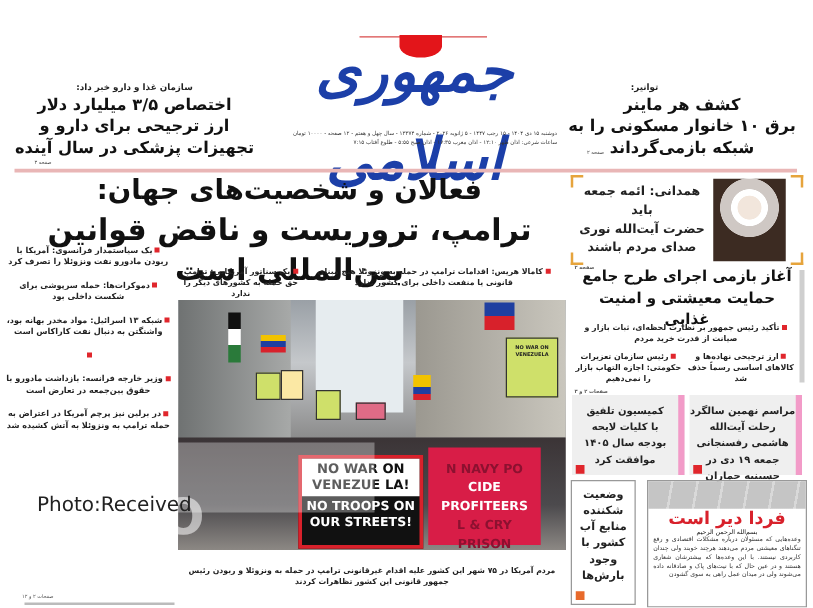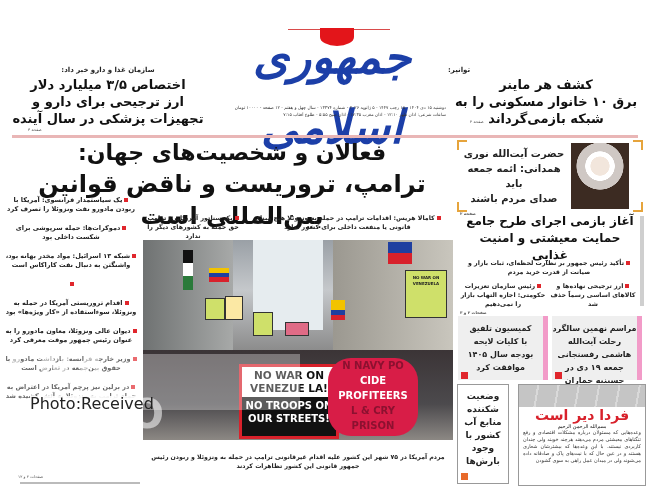--- a/index.html
+++ b/index.html
@@ -36,21 +36,21 @@
   
   .photo { position: absolute; left: 143px; top: 240px; width: 310px; height: 200px; background: linear-gradient(180deg,#9aa0a6 0%,#c5c8cb 25%,#8c8c8c 55%,#5a5557 100%); overflow: hidden; }
   .bldg-l { position: absolute; left: 0; top: 0; width: 90px; height: 120px; background: linear-gradient(90deg,#6f7272,#a7a9a8); }
   .bldg-r { position: absolute; right: 0; top: 0; width: 120px; height: 110px; background: linear-gradient(270deg,#c9c6bd,#9b9890); }
   .sky { position: absolute; left: 110px; top: 0; width: 70px; height: 90px; background: #e6ecef; }
   .crowd { position: absolute; left: 0; top: 110px; width: 310px; height: 90px; background: linear-gradient(180deg,#3b3436,#4c4a4d 60%,#8c8884); }
   .sign-y { position: absolute; background: #cfe06a; border: 1px solid #333; font-size: 4px; font-weight: bold; color: #222; text-align: center; direction: ltr; }
   .sign-main { position: absolute; left: 85px; top: 124px; width: 100px; height: 75px; background: #111; border: 3px solid #d8212b; direction: ltr; text-align: center; margin-left: 11px; }
   .sign-main .top { background: #fff; color: #111; font-size: 10.5px; font-weight: bold; line-height: 13px; padding: 2px 0; }
   .sign-main .bot { color: #fff; font-size: 10px; font-weight: bold; line-height: 13px; padding-top: 2px; }
-  .banner-red { position: absolute; left: 185px; top: 118px; width: 90px; height: 78px; background: #d81d47; color: #fff; font-size: 10px; font-weight: bold; direction: ltr; text-align: center; line-height: 15px; border-radius: 23px; }
+  .banner-red { position: absolute; left: 200px; top: 118px; width: 90px; height: 78px; background: #d81d47; color: #fff; font-size: 10px; font-weight: bold; direction: ltr; text-align: center; padding-top: 10px; line-height: 15px; }
   .banner-red .dim { color: #8c1130; }
   .flag { position: absolute; width: 20px; height: 14px; }
 
   .watermark-ilna { position: absolute; left: -10px; top: 345px; width: 260px; font-size: 40px; font-weight: bold; color: rgba(255,255,255,0.55); direction: ltr; letter-spacing: 4px; }
   .watermark-photo { position: absolute; left: 30px; top: 396px; width: 112px; height: 16px; background: rgba(255,255,255,0.92); color: #222; font-size: 16px; direction: ltr; text-align: center; line-height: 16px; }
   .watermark-band { position: absolute; left: 0; top: 354px; width: 300px; height: 56px; background: rgba(255,255,255,0.32); }
 
   .caption { position: absolute; left: 143px; top: 452px; width: 310px; font-size: 6.2px; font-weight: bold; line-height: 9px; text-align: center; color: #222; }
 
   
@@ -91,21 +91,21 @@
   <div class="logo-line"></div>
   <div class="logo-blot"></div>
   <div class="logo-text">جمهوری اسلامی</div>
   <div class="dateline">
     <div>دوشنبه ۱۵ دی ۱۴۰۴ - ۱۵ رجب ۱۴۴۷ - ۵ ژانویه ۲۰۲۶ - شماره ۱۳۳۷۴ - سال چهل و هفتم - ۱۲ صفحه - ۱۰۰۰۰ تومان</div>
     <div>ساعات شرعی: اذان ظهر ۱۲:۱۰ - اذان مغرب ۱۷:۳۵ - اذان صبح ۵:۵۵ - طلوع آفتاب ۷:۱۵</div>
   </div>
 </div>
 
 <div class="abs teaser" style="left:448px;top:45px;width:196px;">
-  <div class="kicker" style="text-align:left;padding-right:60px;">توانیر:</div>
+  <div class="kicker" style="text-align:center;padding-right:60px;">توانیر:</div>
   <div class="head">کشف هر ماینر</div>
   <div class="head">برق ۱۰ خانوار مسکونی را به</div>
   <div class="head">شبکه بازمی‌گرداند</div>
   <div class="ref" style="padding-left:22px;margin-top:-8px;">صفحه ۲</div>
 </div>
 
 <div class="rule-red"></div>
 
 <div class="main-head">
   <div class="kicker">فعالان و شخصیت‌های جهان:</div>
@@ -117,22 +117,20 @@
 </div>
 <div class="sub-bullets" style="left:143px;width:100px;">
   <span class="sq" style="display:inline-block;width:4px;height:4px;background:#e0262c;margin-left:2px;"></span><span>یک سناتور آمریکایی: ترامپ حق حمله به کشورهای دیگر را ندارد</span>
 </div>
 
 <ul class="abs bullets" style="left:4px;top:196px;width:134px;">
   <li><span class="sq"></span><span>یک سیاستمدار فرانسوی: آمریکا با ربودن مادورو نفت ونزوئلا را تصرف کرد</span></li>
   <li><span class="sq"></span><span>دموکرات‌ها: حمله سرپوشی برای شکست داخلی بود</span></li>
   <li><span class="sq"></span><span>شبکه ۱۳ اسرائیل: مواد مخدر بهانه بود، واشنگتن به دنبال نفت کاراکاس است</span></li>
   <li><span class="sq"></span></li>
-  <li><span class="sq"></span><span>اقدام تروریستی آمریکا در حمله به ونزوئلا، سوءاستفاده از «کار ویژه‌ها» بود</span></li>
-  <li><span class="sq"></span><span>دیوان عالی ونزوئلا، معاون مادورو را به عنوان رئیس جمهور موقت معرفی کرد</span></li>
   <li><span class="sq"></span><span>وزیر خارجه فرانسه: بازداشت مادورو با حقوق بین‌جمعه در تعارض است</span></li>
   <li><span class="sq"></span><span>در برلین نیز پرچم آمریکا در اعتراض به حمله ترامپ به ونزوئلا به آتش کشیده شد</span></li>
 </ul>
 <div class="abs ref-s" style="left:18px;top:474px;">صفحات ۲ و ۱۲</div>
 
 <div class="photo">
   <div class="bldg-l"></div>
   <div class="sky"></div>
   <div class="bldg-r"></div>
   <div class="flag" style="left:40px;top:10px;height:40px;width:10px;background:linear-gradient(180deg,#111 0 33%,#fff 33% 66%,#2a7a3a 66%);"></div>
@@ -163,22 +161,22 @@
 <div class="caption">مردم آمریکا در ۷۵ شهر این کشور علیه اقدام غیرقانونی ترامپ در حمله به ونزوئلا و ربودن رئیس جمهور قانونی این کشور تظاهرات کردند</div>
 
 <div class="rbox-frame">
   <div class="corner" style="top:0;left:0;border-width:2px 0 0 2px;"></div>
   <div class="corner" style="top:0;right:0;border-width:2px 2px 0 0;"></div>
   <div class="corner" style="bottom:0;left:0;border-width:0 0 2px 2px;"></div>
   <div class="corner" style="bottom:0;right:0;border-width:0 2px 2px 0;"></div>
 </div>
 <div class="portrait"></div>
 <div class="quote">
+  <div>همدانی: ائمه جمعه باید</div>
   <div>حضرت آیت‌الله نوری</div>
-  <div>همدانی: ائمه جمعه باید</div>
   <div>صدای مردم باشند</div>
   <div class="ref-s">صفحه ۲</div>
 </div>
 
 <div class="gray-bar" style="left:640px;top:216px;height:90px;"></div>
 <div class="r-head2">
   <div>آغاز بازمی اجرای طرح جامع</div>
   <div>حمایت معیشتی و امنیت غذایی</div>
 </div>
 <div class="r-small" style="left:460px;top:258px;width:178px;">

